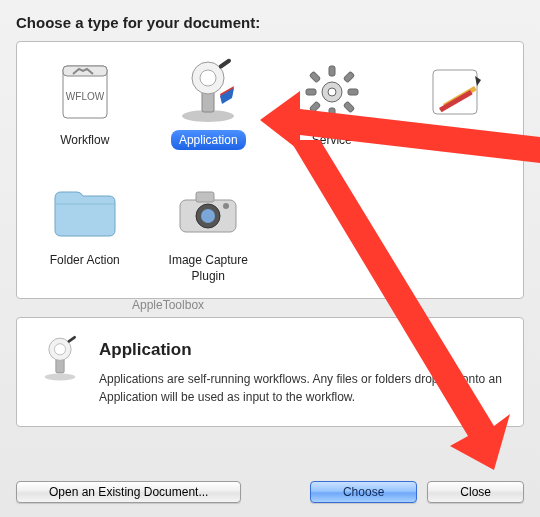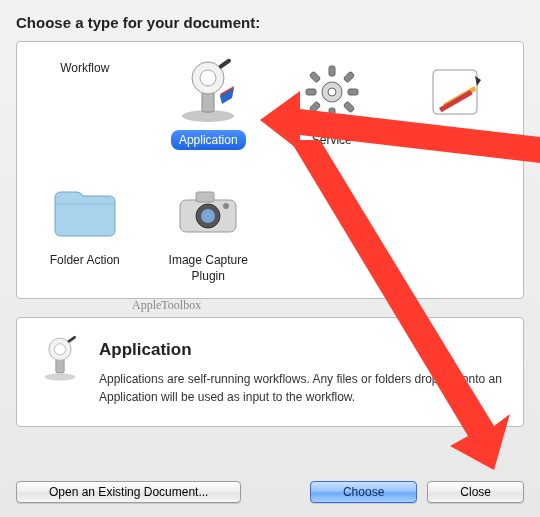--- a/index.html
+++ b/index.html
@@ -50,21 +50,21 @@
     margin-top: 2px;
   }
   .item.selected .label {
     background: linear-gradient(#4a90ff, #1e63e6);
     color: #fff;
   }
   .watermark {
     position: absolute;
     left: 115px;
     top: 256px;
-    font-family: Liberation Serif, serif;
+    font-family: Liberation Sans, sans-serif;
     font-size: 12px;
     color: #888;
   }
   .desc {
     margin-top: 18px;
     padding: 16px 18px 20px 18px;
   }
   .desc-row { display: flex; align-items: flex-start; gap: 14px; }
   .desc-title { font-weight: bold; font-size: 17px; margin: 6px 0 10px 0; }
   .desc-text { font-size: 12px; line-height: 1.5; color: #333; }
@@ -96,20 +96,28 @@
 </style>
 </head>
 <body>
 
 <div class="pad">
   <div class="prompt">Choose a type for your document:</div>
 
   <div class="panel grid">
 
     <div class="item">
+      <div class="iconbox">
+        <svg width="64" height="64" viewBox="0 0 64 64">
+          <rect x="10" y="6" width="44" height="52" rx="4" fill="#fff" stroke="#888"></rect>
+          <rect x="10" y="6" width="44" height="10" rx="4" fill="#e8e8e8" stroke="#888"></rect>
+          <text x="32" y="40" font-size="10" text-anchor="middle" fill="#666" font-family="Arial">WFLOW</text>
+          <path d="M20 14 l6 -5 l4 2 l4 -2 l6 5" stroke="#888" fill="none" stroke-width="2"></path>
+        </svg>
+      </div>
       <span class="label">Workflow</span>
     </div>
 
     <div class="item selected">
       <div class="iconbox">
         <svg width="72" height="72" viewBox="0 0 72 72">
           <ellipse cx="36" cy="60" rx="26" ry="6" fill="#c8c8c8"></ellipse>
           <rect x="30" y="34" width="12" height="22" rx="2" fill="#b8b8b8" stroke="#888"></rect>
           <circle cx="36" cy="22" r="16" fill="#f2f2f2" stroke="#999"></circle>
           <circle cx="36" cy="22" r="8" fill="#fff" stroke="#aaa"></circle>

